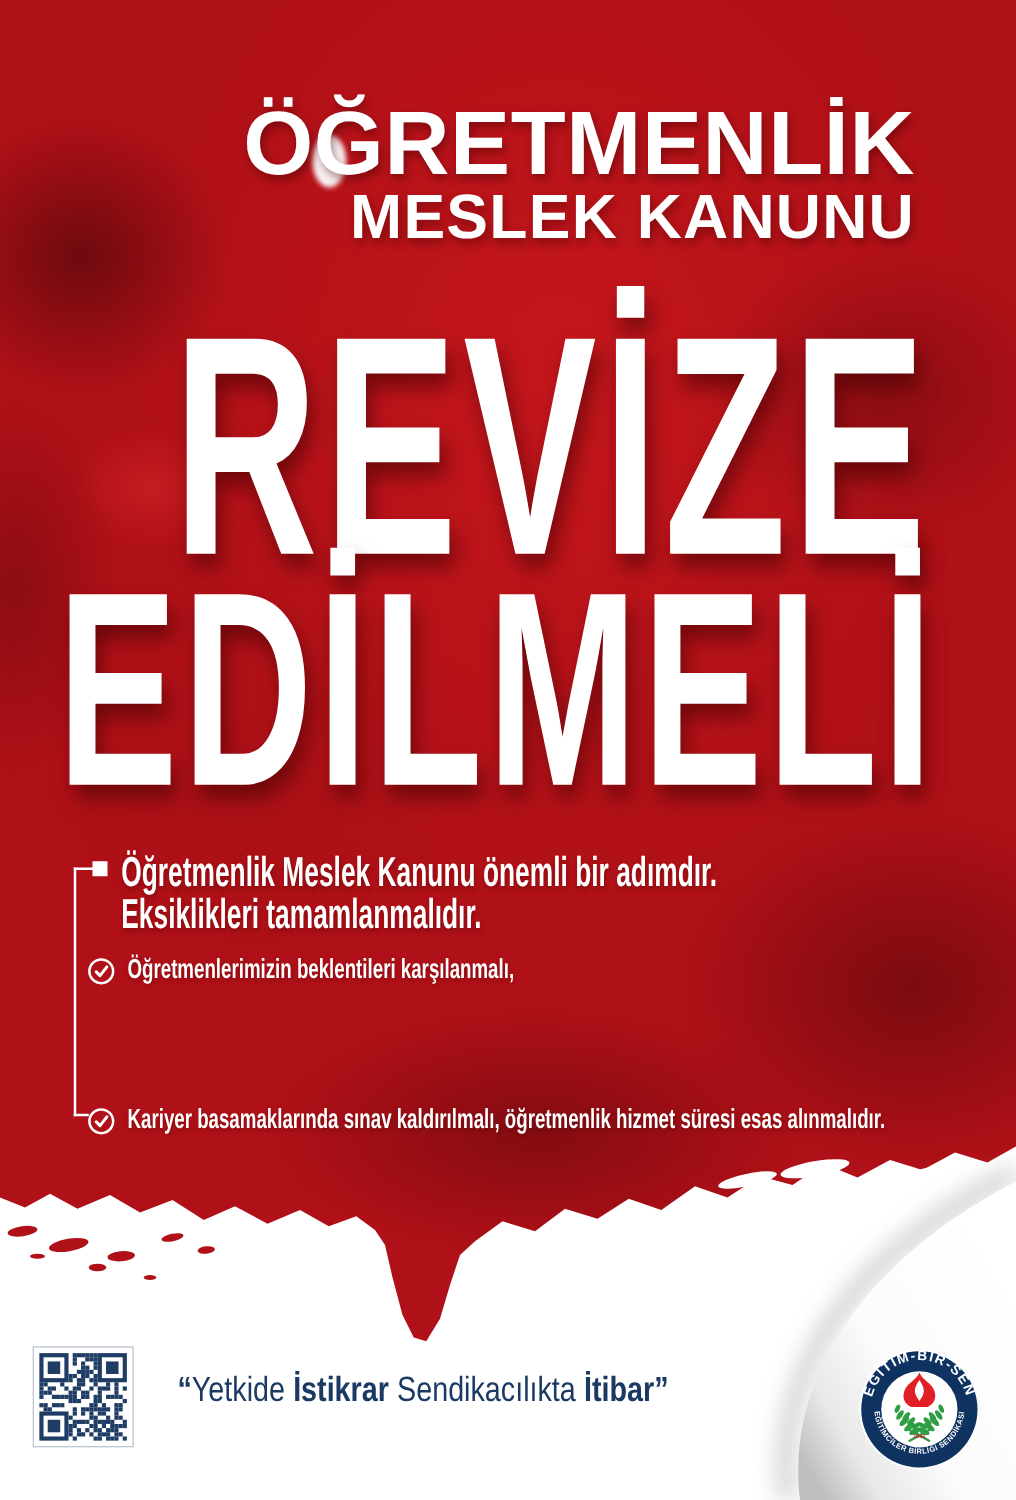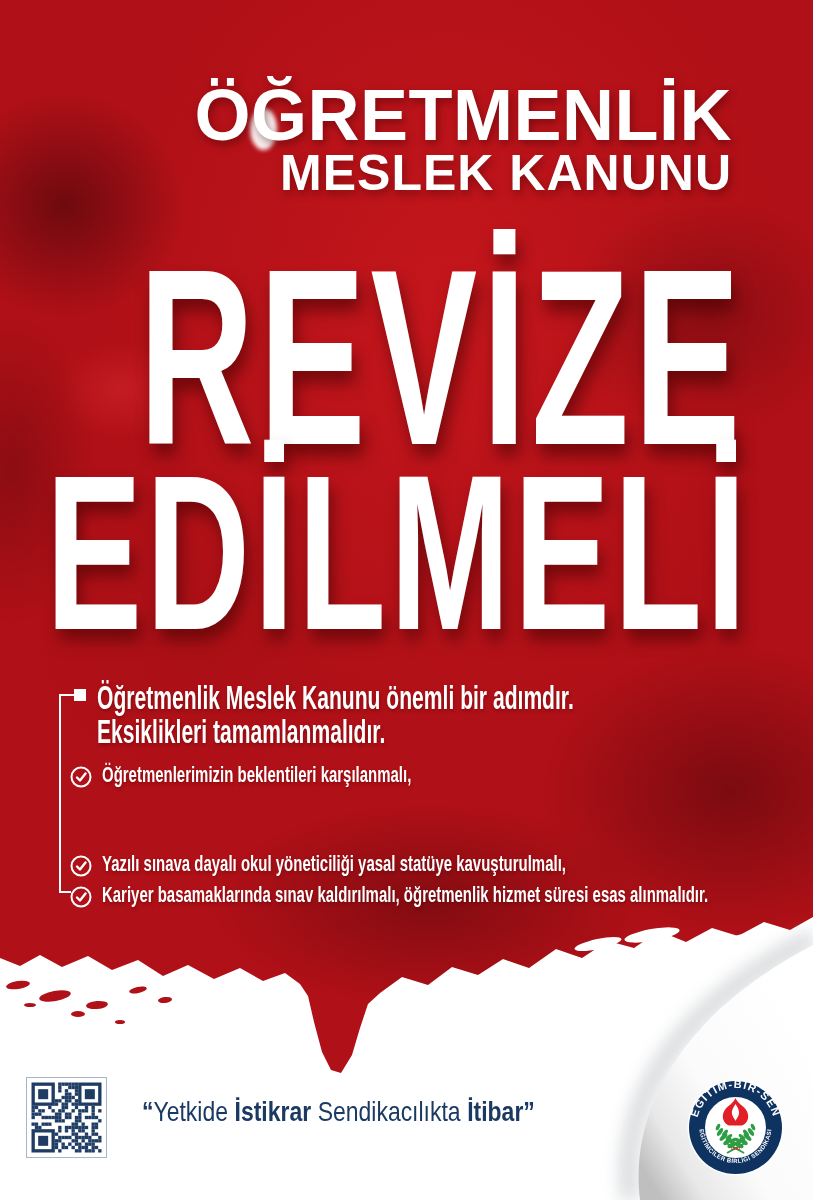--- a/index.html
+++ b/index.html
@@ -117,27 +117,20 @@
     <div>Öğretmenlik Meslek Kanunu önemli bir adımdır.</div>
     <div>Eksiklikleri tamamlanmalıdır.</div>
   </div>
 
   <div class="check-row" style="top:758px">
     <svg width="22" height="22" viewBox="0 0 22 22">
       <circle cx="11" cy="11" r="9.5" fill="none" stroke="#fff" stroke-width="2"></circle>
       <path d="M7 11.5 L10 14.5 L15.5 7.5" fill="none" stroke="#fff" stroke-width="2.4" stroke-linecap="round" stroke-linejoin="round"></path>
     </svg>
     <span class="check-label">Öğretmenlerimizin beklentileri karşılanmalı,</span>
-  </div>
-  <div class="check-row" style="top:847px">
-    <svg width="22" height="22" viewBox="0 0 22 22">
-      <circle cx="11" cy="11" r="9.5" fill="none" stroke="#fff" stroke-width="2"></circle>
-      <path d="M7 11.5 L10 14.5 L15.5 7.5" fill="none" stroke="#fff" stroke-width="2.4" stroke-linecap="round" stroke-linejoin="round"></path>
-    </svg>
-    <span class="check-label">Yazılı sınava dayalı okul yöneticiliği yasal statüye kavuşturulmalı,</span>
   </div>
   <div class="check-row" style="top:878px">
     <svg width="22" height="22" viewBox="0 0 22 22">
       <circle cx="11" cy="11" r="9.5" fill="none" stroke="#fff" stroke-width="2"></circle>
       <path d="M7 11.5 L10 14.5 L15.5 7.5" fill="none" stroke="#fff" stroke-width="2.4" stroke-linecap="round" stroke-linejoin="round"></path>
     </svg>
     <span class="check-label">Kariyer basamaklarında sınav kaldırılmalı, öğretmenlik hizmet süresi esas alınmalıdır.</span>
   </div>
 
   <svg class="curl" width="333" height="310" viewBox="0 0 333 310">

